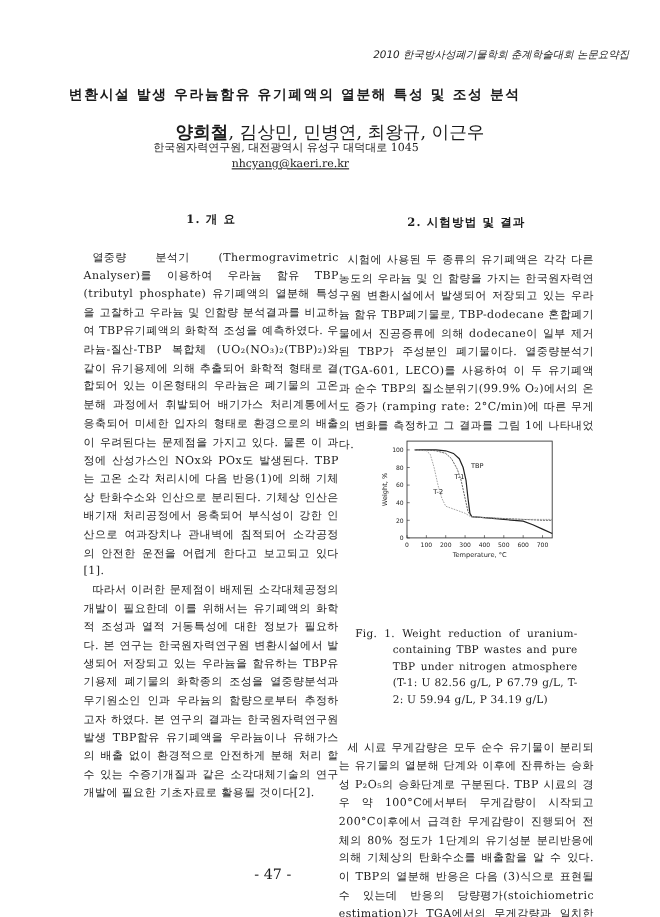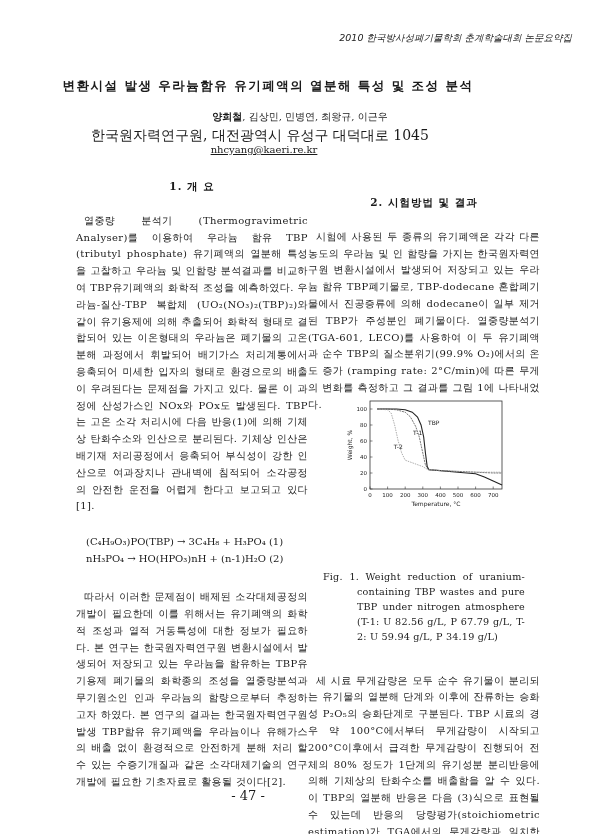--- a/index.html
+++ b/index.html
@@ -1,28 +1,28 @@
 <!DOCTYPE html>
 <html><head>
 <meta charset="utf-8">
 <style>
   html, body { margin: 0; padding: 0; background: #ffffff; }
   body { width: 600px; height: 834px; position: relative; overflow: hidden;
          font-family: "DejaVu Serif", "Liberation Serif", serif; color: #1a1a1a; }
-  .running-head { position: absolute; top: 32px; right: 28px; font-size: 9.5px;
+  .running-head { position: absolute; top: 44px; right: 28px; font-size: 9.5px;
                   font-style: italic; font-family: "DejaVu Sans", sans-serif; color: #222; }
   .title { position: absolute; top: 78px; left: 0; width: 536px; text-align: center;
            font-size: 12.5px; font-weight: bold; letter-spacing: 1.5px; }
-  .authors { position: absolute; top: 110px; left: 0; width: 600px; text-align: center; font-size: 10px; }
+  .authors { position: absolute; top: 110px; left: 0; width: 600px; text-align: center; font-size: 16px; }
   .authors b { font-weight: bold; }
-  .affil { position: absolute; top: 127px; left: 0; width: 520px; text-align: center; font-size: 14px; }
+  .affil { position: absolute; top: 127px; left: 0; width: 520px; text-align: center; font-size: 10px; }
   .email { position: absolute; top: 144px; left: 0; width: 528px; text-align: center; font-size: 10px; }
   .email span { text-decoration: underline; }
   .col { position: absolute; width: 232px; font-size: 10px; line-height: 16.8px; text-align: justify; }
-  .col-left { left: 76px; top: 178px; }
+  .col-left { left: 76px; top: 192px; }
   .col-right { left: 308px; top: 194px; }
   .sec-h { text-align: center; font-weight: bold; font-size: 10.5px; margin: 0 0 18px 0; letter-spacing: 1px; }
   .para { margin: 0; text-indent: 8px; letter-spacing: 0.4px; }
   .eq { margin: 18px 0 22px 10px; font-size: 10px; line-height: 17px; }
   .eq div { white-space: nowrap; }
   .chart-wrap { position: absolute; left: 340px; top: 395px; width: 170px; height: 120px; }
   .chart-wrap svg { font-family: "DejaVu Sans", sans-serif; }
   .caption { margin: 15px; font-size: 9.6px; line-height: 15px; padding-left: 34px; text-indent: -34px; letter-spacing: 0.2px; }
   .page-num { position: absolute; top: 788px; left: 0; width: 496px; text-align: center; font-size: 13px; }
 </style>
@@ -35,24 +35,20 @@
 
 <div class="authors"><b>양희철</b><span>, 김상민, 민병연, 최왕규, 이근우</span></div>
 
 <div class="affil">한국원자력연구원, 대전광역시 유성구 대덕대로 1045</div>
 
 <div class="email"><span>nhcyang@kaeri.re.kr</span></div>
 
 <div class="col col-left">
   <div class="sec-h">1. 개 요</div>
   <p class="para">열중량 분석기 (Thermogravimetric Analyser)를 이용하여 우라늄 함유 TBP (tributyl phosphate) 유기폐액의 열분해 특성을 고찰하고 우라늄 및 인함량 분석결과를 비교하여 TBP유기폐액의 화학적 조성을 예측하였다. 우라늄-질산-TBP 복합체 (UO₂(NO₃)₂(TBP)₂)와 같이 유기용제에 의해 추출되어 화학적 형태로 결합되어 있는 이온형태의 우라늄은 폐기물의 고온 분해 과정에서 휘발되어 배기가스 처리계통에서 응축되어 미세한 입자의 형태로 환경으로의 배출이 우려된다는 문제점을 가지고 있다. 물론 이 과정에 산성가스인 NOx와 POx도 발생된다. TBP는 고온 소각 처리시에 다음 반응(1)에 의해 기체상 탄화수소와 인산으로 분리된다. 기체상 인산은 배기재 처리공정에서 응축되어 부식성이 강한 인산으로 여과장치나 관내벽에 침적되어 소각공정의 안전한 운전을 어렵게 한다고 보고되고 있다[1].</p>
-  <div class="eq">
-    <div>(C₄H₉O₃)PO(TBP) → 3C₄H₈ + H₃PO₄   (1)</div>
-    <div>nH₃PO₄ → HO(HPO₃)nH + (n-1)H₂O   (2)</div>
-  </div>
   <p class="para">따라서 이러한 문제점이 배제된 소각대체공정의 개발이 필요한데 이를 위해서는 유기폐액의 화학적 조성과 열적 거동특성에 대한 정보가 필요하다. 본 연구는 한국원자력연구원 변환시설에서 발생되어 저장되고 있는 우라늄을 함유하는 TBP유기용제 폐기물의 화학종의 조성을 열중량분석과 무기원소인 인과 우라늄의 함량으로부터 추정하고자 하였다. 본 연구의 결과는 한국원자력연구원 발생 TBP함유 유기폐액을 우라늄이나 유해가스의 배출 없이 환경적으로 안전하게 분해 처리 할 수 있는 수증기개질과 같은 소각대체기술의 연구개발에 필요한 기초자료로 활용될 것이다[2].</p>
 </div>
 
 <div class="col col-right">
   <div class="sec-h">2. 시험방법 및 결과</div>
   <p class="para">시험에 사용된 두 종류의 유기폐액은 각각 다른 농도의 우라늄 및 인 함량을 가지는 한국원자력연구원 변환시설에서 발생되어 저장되고 있는 우라늄 함유 TBP폐기물로, TBP-dodecane 혼합폐기물에서 진공증류에 의해 dodecane이 일부 제거된 TBP가 주성분인 폐기물이다. 열중량분석기 (TGA-601, LECO)를 사용하여 이 두 유기폐액과 순수 TBP의 질소분위기(99.9% O₂)에서의 온도 증가 (ramping rate: 2°C/min)에 따른 무게의 변화를 측정하고 그 결과를 그림 1에 나타내었다.</p>
   <div style="height:140px"></div>
   <p class="caption">Fig. 1. Weight reduction of uranium-containing TBP wastes and pure TBP under nitrogen atmosphere (T-1: U 82.56 g/L, P 67.79 g/L, T-2: U 59.94 g/L, P 34.19 g/L)</p>
   <div style="height:14px"></div>
   <p class="para">세 시료 무게감량은 모두 순수 유기물이 분리되는 유기물의 열분해 단계와 이후에 잔류하는 승화성 P₂O₅의 승화단계로 구분된다. TBP 시료의 경우 약 100°C에서부터 무게감량이 시작되고 200°C이후에서 급격한 무게감량이 진행되어 전체의 80% 정도가 1단계의 유기성분 분리반응에 의해 기체상의 탄화수소를 배출함을 알 수 있다. 이 TBP의 열분해 반응은 다음 (3)식으로 표현될 수 있는데 반응의 당량평가(stoichiometric estimation)가 TGA에서의 무게감량과 일치한다.</p>

